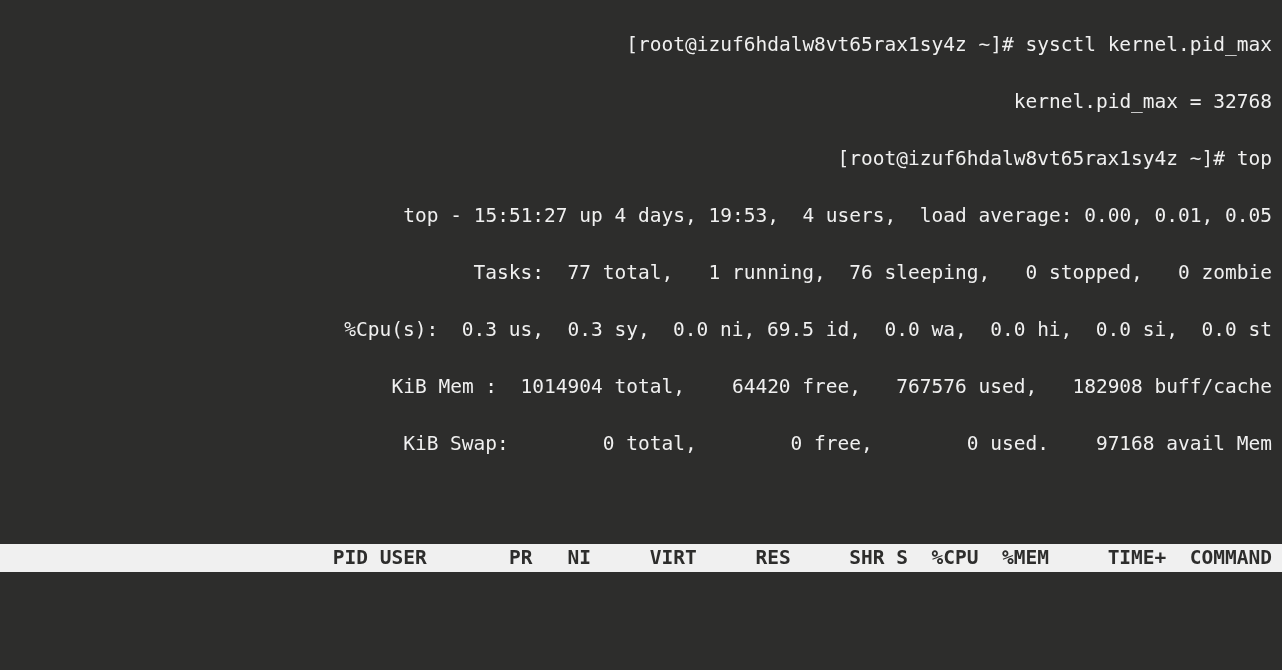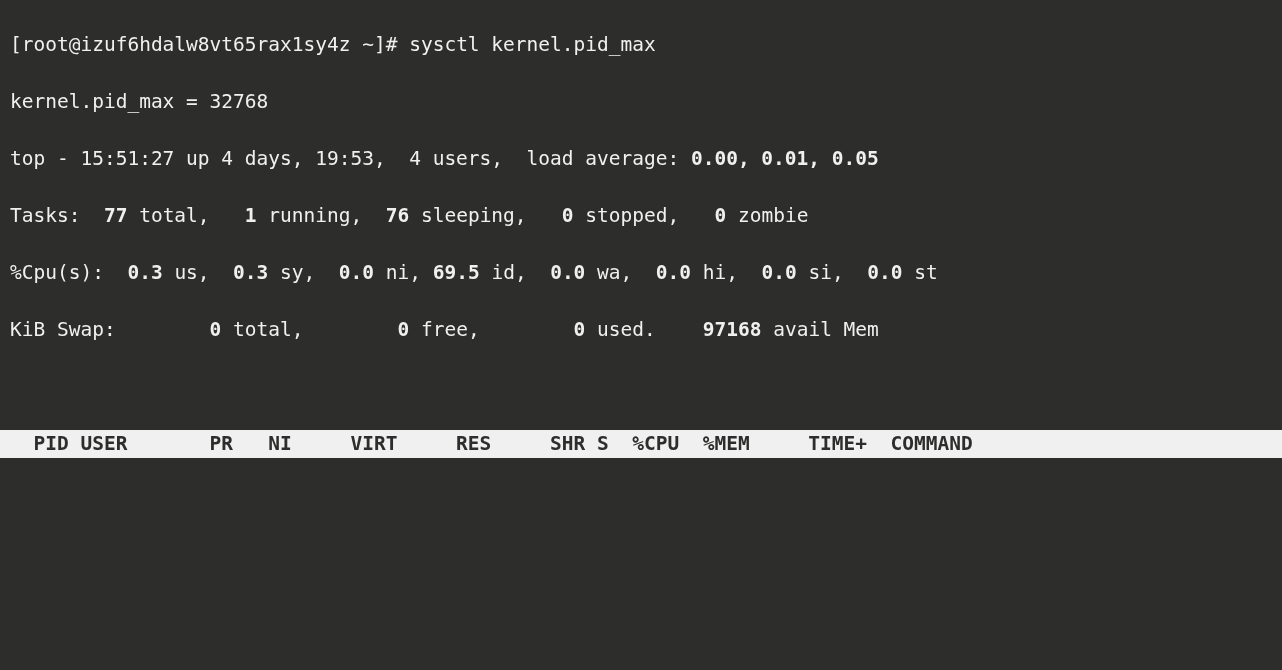--- a/index.html
+++ b/index.html
@@ -12,38 +12,40 @@
     font-family: "Menlo", "Consolas", "DejaVu Sans Mono", "Courier New", monospace;
     font-size: 19.5px;
     line-height: 28.5px;
     overflow: hidden;
   }
   .terminal {
     padding: 2px 10px 0 10px;
     white-space: pre;
     letter-spacing: 0px;
   }
-  .bold { font-weight: 700; margin-top: 40px; }
+  .bold { font-weight: 400; margin-top: 40px; }
   .header-row {
     background: #f0f0f0;
     color: #2d2d2c;
     font-weight: 700;
     margin-left: -10px;
     margin-right: -10px;
     padding-left: 10px;
     padding-right: 10px;
   }
-  .row { display: block; }
+  .row { display: block; text-align: right; }
 </style>
 </head>
 <body>
 
 <div class="terminal">
 <span class="row"><span>[root@izuf6hdalw8vt65rax1sy4z ~]#</span> <span>sysctl kernel.pid_max</span></span>
 <span class="row">kernel.pid_max = 32768</span>
+<span class="row"><span>[root@izuf6hdalw8vt65rax1sy4z ~]#</span> <span>top</span></span>
 <span class="row"><span>top - 15:51:27 up 4 days, 19:53,  4 users,  load average: </span><span class="bold">0.00, 0.01, 0.05</span></span>
 <span class="row">Tasks:  <span class="bold">77</span> total,   <span class="bold">1</span> running,  <span class="bold">76</span> sleeping,   <span class="bold">0</span> stopped,   <span class="bold">0</span> zombie</span>
 <span class="row">%Cpu(s):  <span class="bold">0.3</span> us,  <span class="bold">0.3</span> sy,  <span class="bold">0.0</span> ni, <span class="bold">69.5</span> id,  <span class="bold">0.0</span> wa,  <span class="bold">0.0</span> hi,  <span class="bold">0.0</span> si,  <span class="bold">0.0</span> st</span>
+<span class="row">KiB Mem :  <span class="bold">1014904</span> total,    <span class="bold">64420</span> free,   <span class="bold">767576</span> used,   <span class="bold">182908</span> buff/cache</span>
 <span class="row">KiB Swap:        <span class="bold">0</span> total,        <span class="bold">0</span> free,        <span class="bold">0</span> used.    <span class="bold">97168</span> avail Mem</span>
 <span class="row"> </span>
 <span class="row header-row" id="header-line">  PID USER       PR   NI     VIRT     RES     SHR S  %CPU  %MEM     TIME+  COMMAND</span>
 
 </div>
 
 </body></html>

